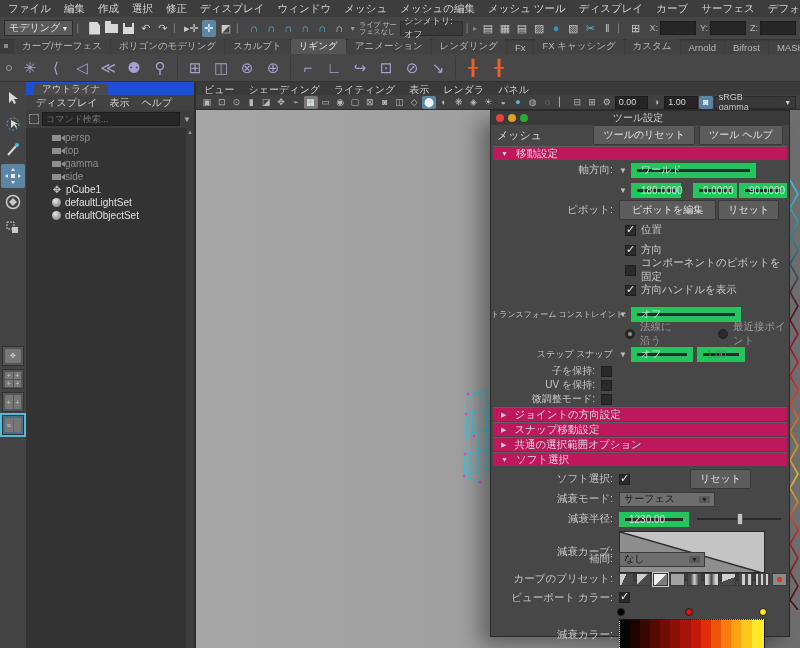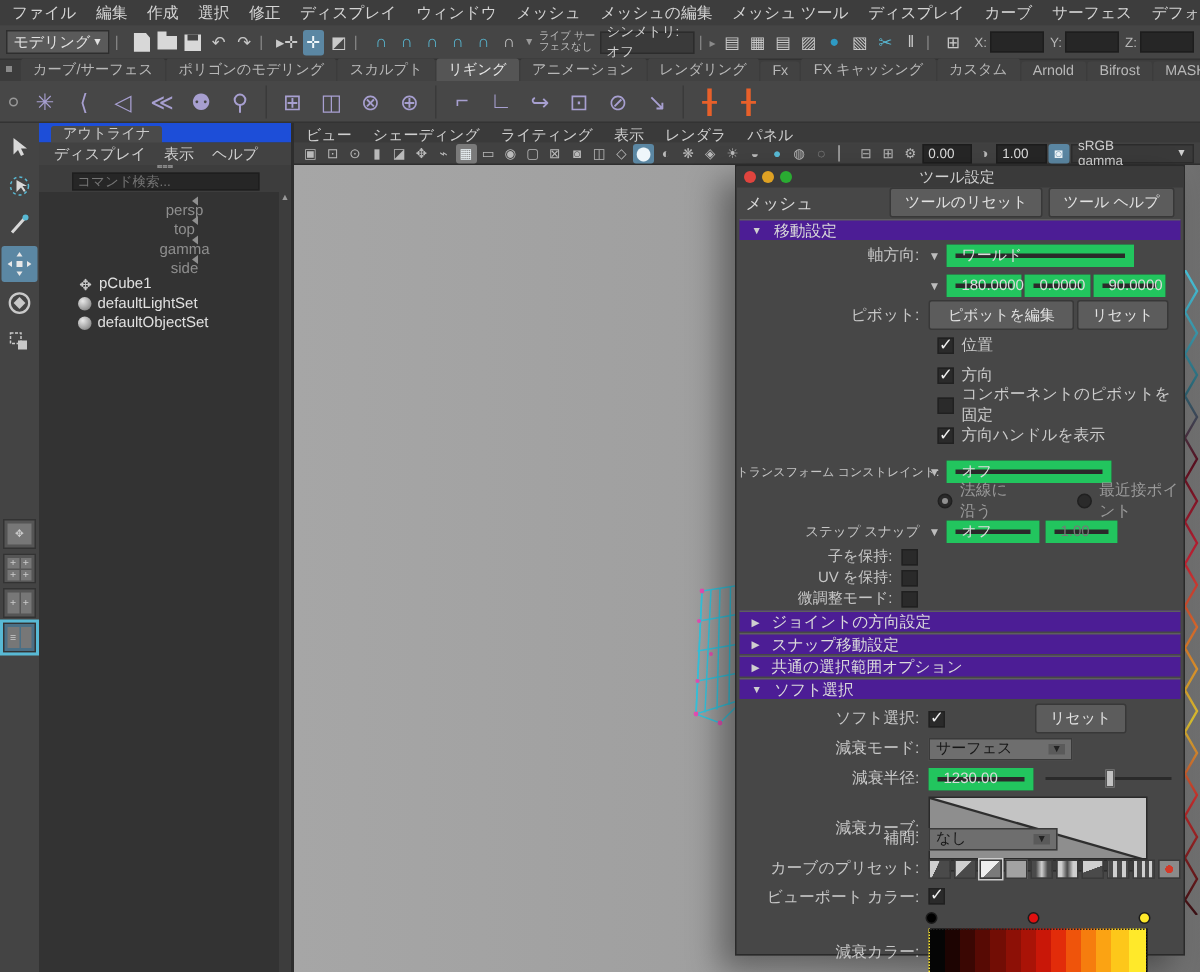--- a/index.html
+++ b/index.html
@@ -63,27 +63,27 @@
   .laybtn.g4 { grid-template-columns:1fr 1fr; grid-template-rows:1fr 1fr; }
   .laybtn.g2 { grid-template-columns:1fr 1fr; }
   .laybtn .cell { background:#777; display:flex; align-items:center; justify-content:center; font-size:7px; color:#ccc; }
   .laybtn.active { outline:2px solid #58b9d4; background:#4a6f85; }
 
   
   .outliner { width:170px; background:#373737; display:flex; flex-direction:column; border-right:2px solid #2d2d2d; }
   .out-tab { height:13px; background:#1d4ed8; font-size:9.5px; color:#ccc; padding:1px 0 0 8px; }
   .out-tab b { font-weight:normal; background:#4a4a4a; padding:0 8px 1px; border-radius:2px 2px 0 0; }
   .out-menus { height:15px; background:#424242; display:flex; gap:12px; padding:1px 0 0 10px; font-size:10px; color:#d0d0d0; }
-  .out-search { height:18px; background:#3d3d3d; display:flex; align-items:center; gap:3px; padding:0 3px;flex-direction:column; }
+  .out-search { height:18px; background:#3d3d3d; display:flex; align-items:center; gap:3px; padding:0 3px; }
   .out-search .sel-ico { width:10px; height:10px; border:1px dashed #888; }
   .out-search input { flex:1; height:14px; background:#262626; border:1px solid #1e1e1e; color:#9a9a9a; font-size:9px; padding:0 3px; }
   .out-search .dd { color:#aaa; font-size:8px; }
   .out-list { flex:1; background:#333; position:relative; padding-top:3px; }
   .orow { display:flex; align-items:center; height:13px; padding-left:26px; gap:4px; font-size:10px; color:#e0e0e0; }
-  .orow.dim { color:#8f8f8f;flex-direction:column; }
+  .orow.dim { color:#8f8f8f; }
   .cam { width:9px; height:6px; background:#8f8f8f; position:relative; }
   .cam::after { content:""; position:absolute; right:-4px; top:0; border-top:3px solid transparent;
                 border-bottom:3px solid transparent; border-right:4px solid #8f8f8f; }
   .xform { color:#c9c9c9; font-size:10px; width:10px; text-align:center; }
   .sphere { width:9px; height:9px; border-radius:50%; background:radial-gradient(circle at 35% 30%, #e8e8e8, #6f6f6f); }
   .out-scroll { position:absolute; right:0; top:0; width:8px; height:100%; background:#3d3d3d; }
   .out-scroll .up { position:absolute; top:1px; left:1px; font-size:6px; color:#999; }
 
   
   .viewport { flex:1; position:relative; background:#3e3e3e; }
@@ -104,21 +104,21 @@
   .panel { position:absolute; left:490px; top:110px; width:300px; height:527px; background:#474747;
            border:1px solid #2a2a2a; box-shadow:-10px 10px 20px rgba(0,0,0,.38); z-index:5;
            display:flex; flex-direction:column; font-size:11px; }
   .ptitle { height:15px; background:#3a3a3a; display:flex; align-items:center; padding:0 5px; }
   .tl { width:8px; height:8px; border-radius:50%; margin-right:4px; }
   .ptitle .txt { flex:1; text-align:center; font-size:10px; color:#cfcfcf; margin-left:-40px; }
   .ptool { height:25px; display:flex; align-items:center; padding:0 6px; gap:4px; }
   .ptool .name { flex:1; font-size:11px; color:#d8d8d8; }
   .pbtn { background:#5c5c5c; border:1px solid #383838; border-radius:2px; color:#e2e2e2;
           font-size:10px; padding:2px 9px; white-space:nowrap; }
-  .phdr { margin:1px 2px 0; height:14px; background:#4c1d95; border-top:1px solid #5e5e5e;
+  .phdr { margin:1px 2px 0; height:14px; background:#be185d; border-top:1px solid #5e5e5e;
           display:flex; align-items:center; gap:8px; padding-left:8px; font-size:10.5px; color:#dadada;font-family:Liberation Serif, serif; }
   .phdr .tri { font-size:7px; color:#cfcfcf; }
   .prow { display:flex; align-items:center; margin:2px 0; min-height:16px; }
   .plabel { width:128px; text-align:right; padding-right:6px; color:#c6c6c6; font-size:10.5px; white-space:nowrap; }
   .plabel.tiny { font-size:8px; }
   .dfield { background:#2a2a2a; border:6px solid #22c55e; color:#dcdcdc; font-size:10px; height:15px;
             display:flex; align-items:center; padding:0 4px; }
   .ddtri { color:#bdbdbd; font-size:8px; margin-right:4px; }
   .combo { background:#6e6e6e; border:1px solid #3a3a3a; color:#161616; font-size:10px; height:15px;
            display:flex; align-items:center; justify-content:space-between; padding:0 4px; }
@@ -485,21 +485,21 @@
 
     <div class="prow">
       <span class="plabel">軸方向:</span>
       <span class="ddtri">▼</span>
       <div class="dfield" style="width:125px">ワールド</div>
     </div>
     <div class="prow">
       <span class="plabel"></span>
       <span class="ddtri">▼</span>
       <div class="dfield" style="width:50px">180.0000</div>
-      <div class="dfield" style="width:44px;margin-left:2px">0.0000</div>
+      <div class="dfield" style="width:44px;margin-left:12px">0.0000</div>
       <div class="dfield" style="width:48px;margin-left:2px">90.0000</div>
     </div>
     <div class="prow">
       <span class="plabel">ピボット:</span>
       <button class="pbtn" style="padding:2px 12px">ピボットを編集</button>
       <button class="pbtn" style="margin-left:2px">リセット</button>
     </div>
     <div class="prow" style="margin-left:134px">
       <span class="cb checked"></span>
       <span class="cblabel">位置</span>

